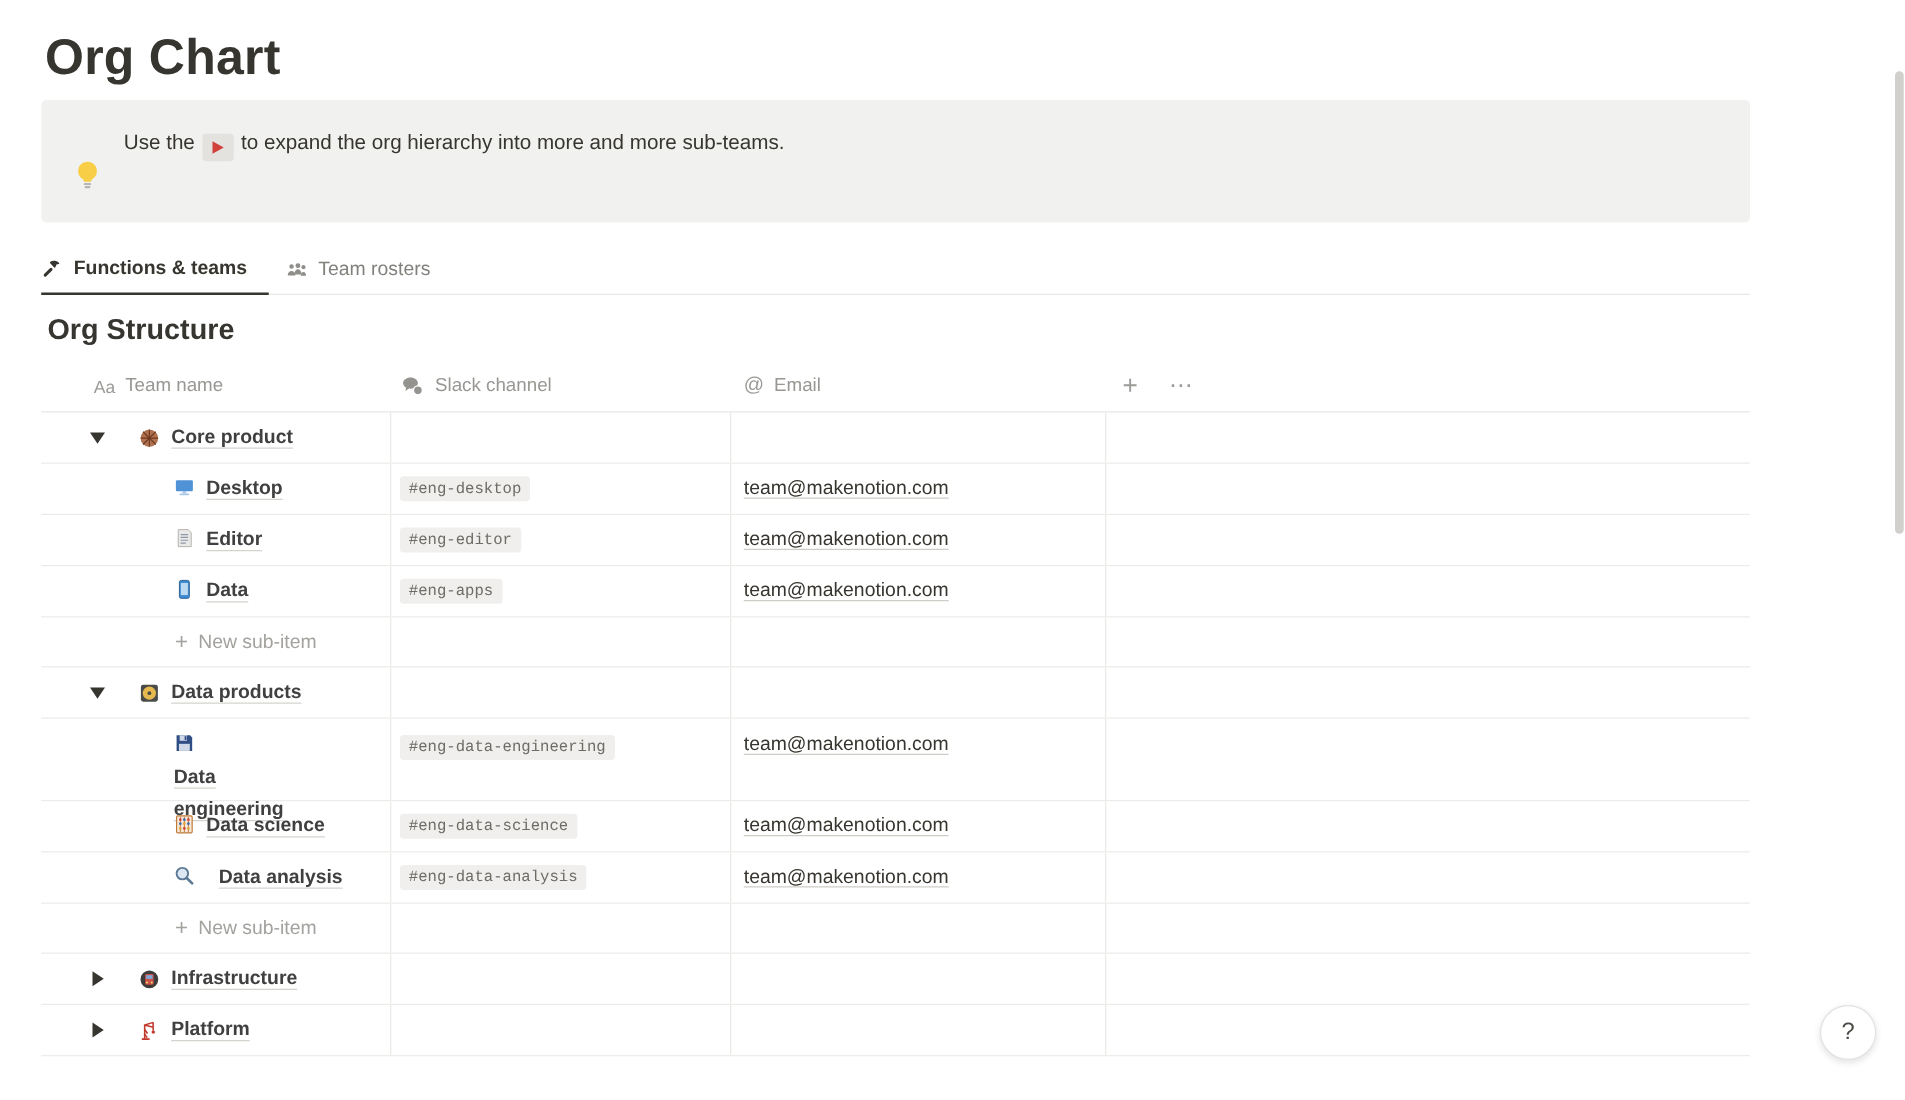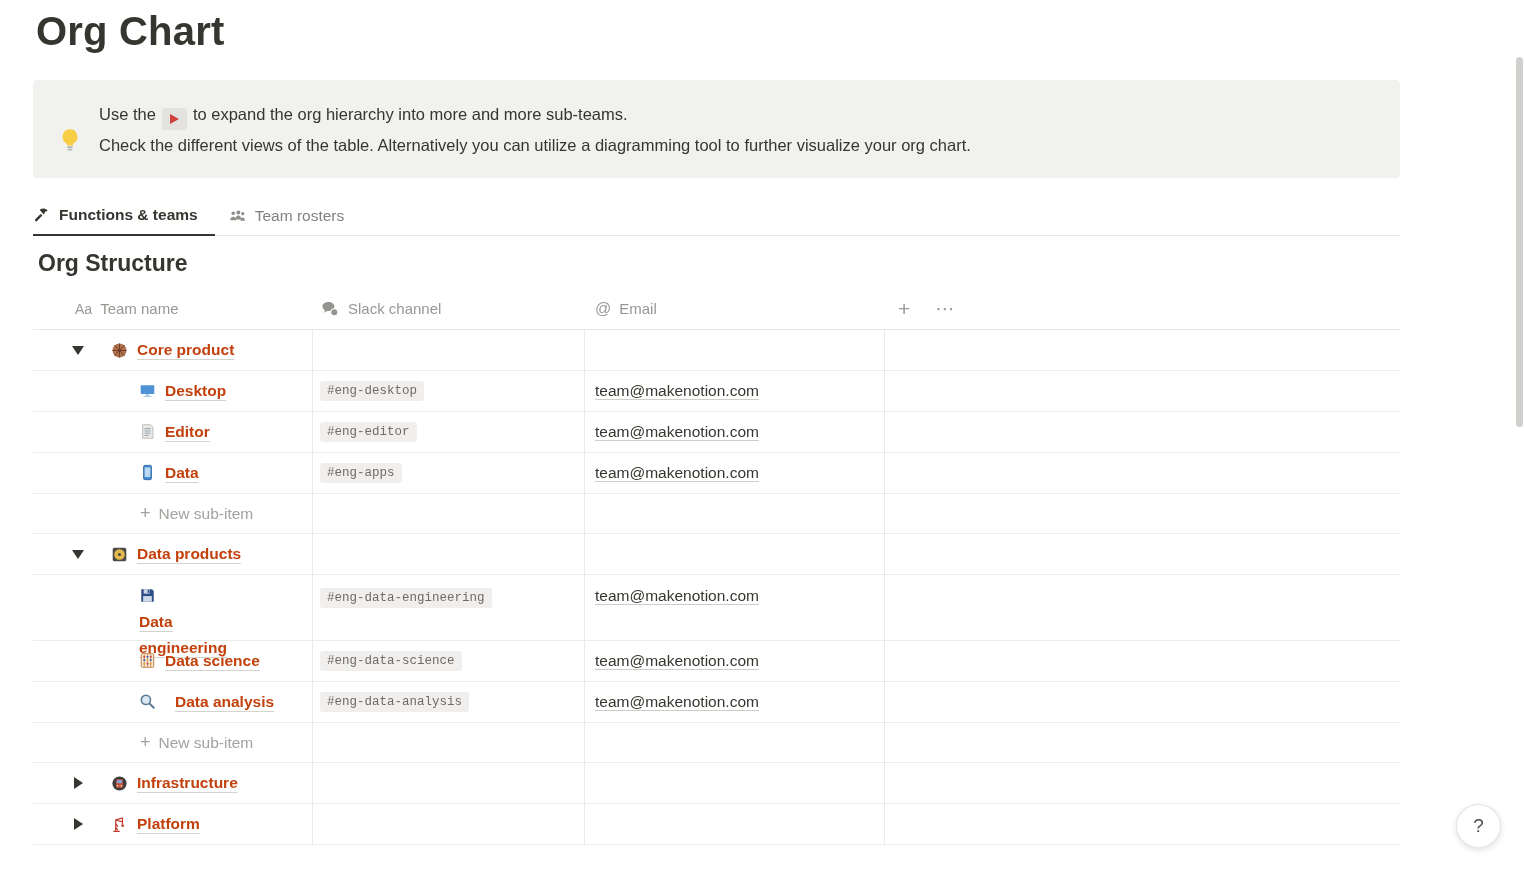--- a/index.html
+++ b/index.html
@@ -1,20 +1,20 @@
 <!DOCTYPE html>
 <html><head>
 <meta charset="utf-8">
 <style>
   * { margin:0; padding:0; box-sizing:border-box; }
   html,body { width:1524px; height:880px; background:#ffffff; overflow:hidden;
     font-family:"Liberation Sans", sans-serif; color:#37352f; }
   .page { position:relative; width:1524px; height:880px; }
 
-  .page-title { position:absolute; left:36px; top:9px; font-size:40px; font-weight:700;
+  .page-title { position:absolute; left:36px; top:24px; font-size:40px; font-weight:700;
     letter-spacing:.2px; color:#37352f; }
 
   
   .callout { position:absolute; left:33px; top:80px; width:1367px; height:98px;
     background:#f1f1ef; border-radius:4px; display:flex; padding:19px 16px 0 14px; }
   .callout-icn { width:26px; margin:3px 16px 0 10px; flex:none; }
   .callout-text { font-size:16.5px; line-height:30px; color:#37352f; }
   .play-token { display:inline-flex; align-items:center; justify-content:center;
     width:25px; height:22px; background:#e3e2df; border-radius:3px; margin:0 6px;
     vertical-align:-4px; }
@@ -62,21 +62,21 @@
 
   .toggle { margin-left:38px; width:14px; flex:none; display:flex; justify-content:center;
     align-items:center; cursor:pointer; }
   .tri-down { width:0; height:0; border-left:6.5px solid transparent;
     border-right:6.5px solid transparent; border-top:9px solid #37352f; }
   .tri-right { width:0; height:0; border-top:6.5px solid transparent;
     border-bottom:6.5px solid transparent; border-left:9px solid #37352f; }
   .icn { display:inline-block; width:17px; height:17px; flex:none; }
   .icn svg, .ticn svg, .hicn svg, .callout-icn svg { display:block; width:100%; height:100%; }
   .p-icn { margin-left:26px; }
-  .team-name { margin-left:9px; font-size:15.5px; font-weight:700; color:#c2410c;
+  .team-name { margin-left:9px; font-size:15.5px; font-weight:700; color:#404040;
     text-decoration:underline; text-decoration-color:#d5d3ce; text-underline-offset:3.5px;
     cursor:pointer; }
   .child-block { display:block; padding-left:106px; line-height:26px; font-size:15.5px; }
   .child-block .icn { vertical-align:-3px; margin-right:9px; }
   .narrow { max-width:140px; }
   .newsub { margin-left:107px; color:#a3a29e; display:flex; align-items:center; cursor:pointer; }
   .newsub .plus { font-size:18px; margin-right:8px; color:#a3a29e; }
   .newsub .nlabel { font-size:15.5px;text-align:right; }
 
   .pill { background:#f0efed; border-radius:3px; padding:3px 7px;
@@ -104,21 +104,20 @@
       <svg viewBox="0 0 18 18">
           <path d="M9 1.6a5.2 5.2 0 0 0-2.9 9.5c.5.4.9 1 .9 1.7h4c0-.7.4-1.3.9-1.7A5.2 5.2 0 0 0 9 1.6z" fill="#f7ce46"></path>
           <rect x="7" y="13.4" width="4" height="1.2" rx=".5" fill="#b5b4b0"></rect>
           <rect x="7.4" y="15.1" width="3.2" height="1.2" rx=".5" fill="#b5b4b0"></rect>
         </svg>
     </span>
     <div class="callout-text">
       <div><span>Use the</span><span class="play-token">
             <span class="play-tri"></span>
           </span><span>to expand the org hierarchy into more and more sub-teams.</span></div>
-      <div>Check the different views of the table. Alternatively you can utilize a diagramming tool to further visualize your org chart.</div>
     </div>
   </div>
 
   <div class="tabs">
     <div class="tab tab-active">
       <span class="ticn">
         <svg viewBox="0 0 16 16" fill="#37352f">
             <rect x="0.5" y="9.6" width="9" height="2.4" rx="1.2" transform="rotate(-45 5 10.8)"></rect>
             <path d="M6.8 2.3c1.9-1.2 5-1 6.8.8.5.5.4 1-.2 1.1l-1.7.3-.9 2.3c-.2.4-.7.5-1 .2L6.7 3.6c-.3-.3-.3-1 .1-1.3z"></path>
           </svg>

